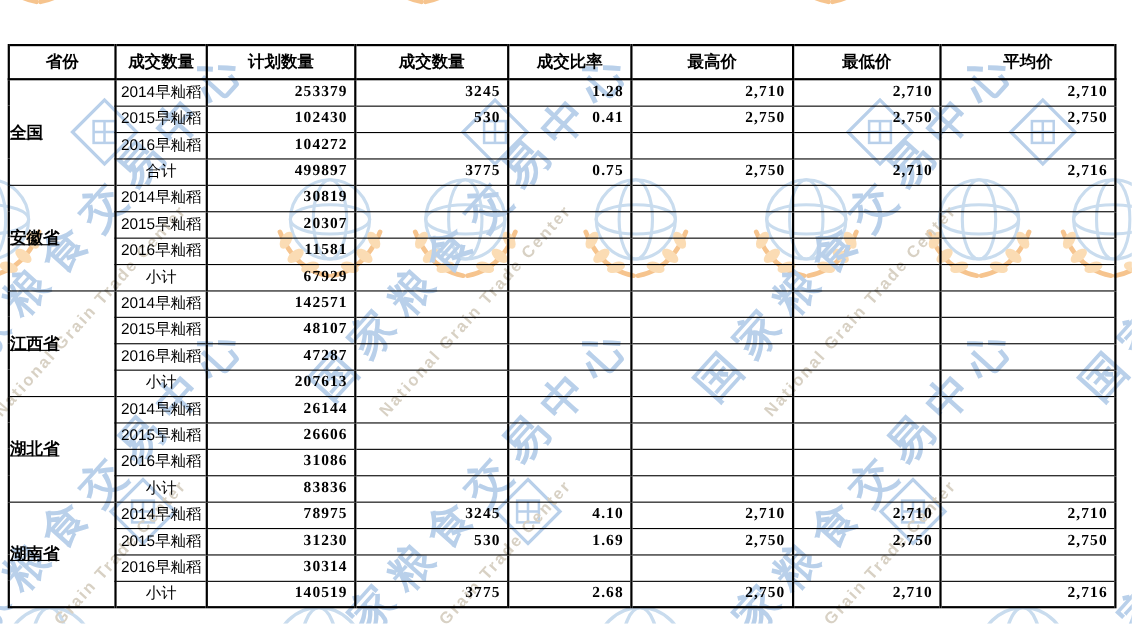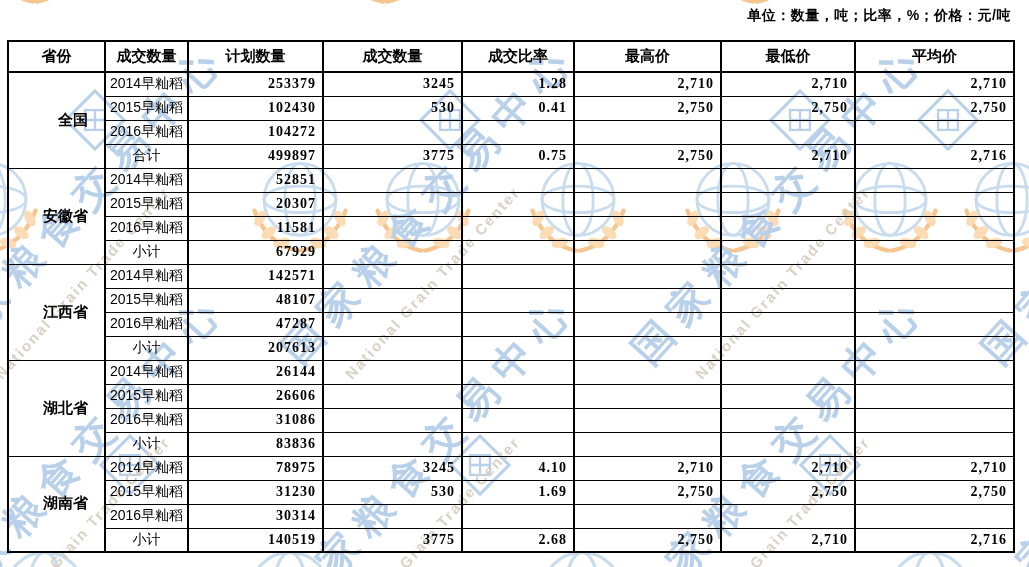--- a/index.html
+++ b/index.html
@@ -34,21 +34,21 @@
   #results-table th,#results-table td{
     border:1px solid #000;border-left-width:2px;border-right-width:2px;
     overflow:hidden;white-space:nowrap;background:transparent;color:#000;
   }
   #results-table thead tr{height:31px;}
   #results-table tbody tr{height:24px;}
   #results-table th{
     font-size:15px;font-weight:bold;text-align:center;vertical-align:middle;
     border-bottom-width:2px;padding:0;
   }
-  td.province{font-size:15px;font-weight:bold;text-align:right;vertical-align:middle;padding:16px;}
+  td.province{font-size:15px;font-weight:bold;text-align:left;vertical-align:middle;padding:0;text-decoration:underline;}
   td.year{font-size:14px;font-weight:normal;text-align:center;vertical-align:middle;padding:0 1px;}
   td.num{
     font-size:14px;font-weight:bold;text-align:right;vertical-align:middle;
     padding:0 6px 0 0;letter-spacing:1px;
     font-family:"Liberation Serif","DejaVu Serif",serif;
   }
 </style>
 </head>
 <body>
 
@@ -378,21 +378,20 @@
       <div class="wm-cjk" style="left: 990px; top: 330px; color: rgb(185, 208, 234);">国家粮食交易中心</div>
       <div class="wm-cjk" style="left: -60px; top: 580px; color: rgb(185, 208, 234);">国家粮食交易中心</div>
       <div class="wm-en" style="left: -2px; top: 618px; color: rgb(216, 209, 196);">National Grain Trade Center</div>
       <div class="wm-cjk" style="left: 290px; top: 580px; color: rgb(185, 208, 234);">国家粮食交易中心</div>
       <div class="wm-en" style="left: 348px; top: 618px; color: rgb(216, 209, 196);">National Grain Trade Center</div>
       <div class="wm-cjk" style="left: 640px; top: 580px; color: rgb(185, 208, 234);">国家粮食交易中心</div>
       <div class="wm-en" style="left: 698px; top: 618px; color: rgb(216, 209, 196);">National Grain Trade Center</div>
       <div class="wm-cjk" style="left: 990px; top: 580px; color: rgb(185, 208, 234);">国家粮食交易中心</div>
     </div>
 
-  <div id="unit-note">单位：数量，吨；比率，%；价格：元/吨</div>
 
   <table id="results-table">
     <colgroup>
       <col style="width:97px">
         <col style="width:83px">
         <col style="width:135px">
         <col style="width:139px">
       <col style="width:112px">
         <col style="width:147px">
         <col style="width:134px">
@@ -444,21 +443,21 @@
           <td class="num">499897</td>
           <td class="num">3775</td>
           <td class="num">0.75</td>
           <td class="num">2,750</td>
           <td class="num">2,710</td>
           <td class="num">2,716</td>
         </tr>
         <tr>
           <td class="province" rowspan="4">安徽省</td>
           <td class="year">2014早籼稻</td>
-          <td class="num">52851</td>
+          <td class="num">30819</td>
           <td class="num"></td>
           <td class="num"></td>
           <td class="num"></td>
           <td class="num"></td>
           <td class="num"></td>
         </tr>
         <tr>
           <td class="year">2015早籼稻</td>
           <td class="num">20307</td>
           <td class="num"></td>

